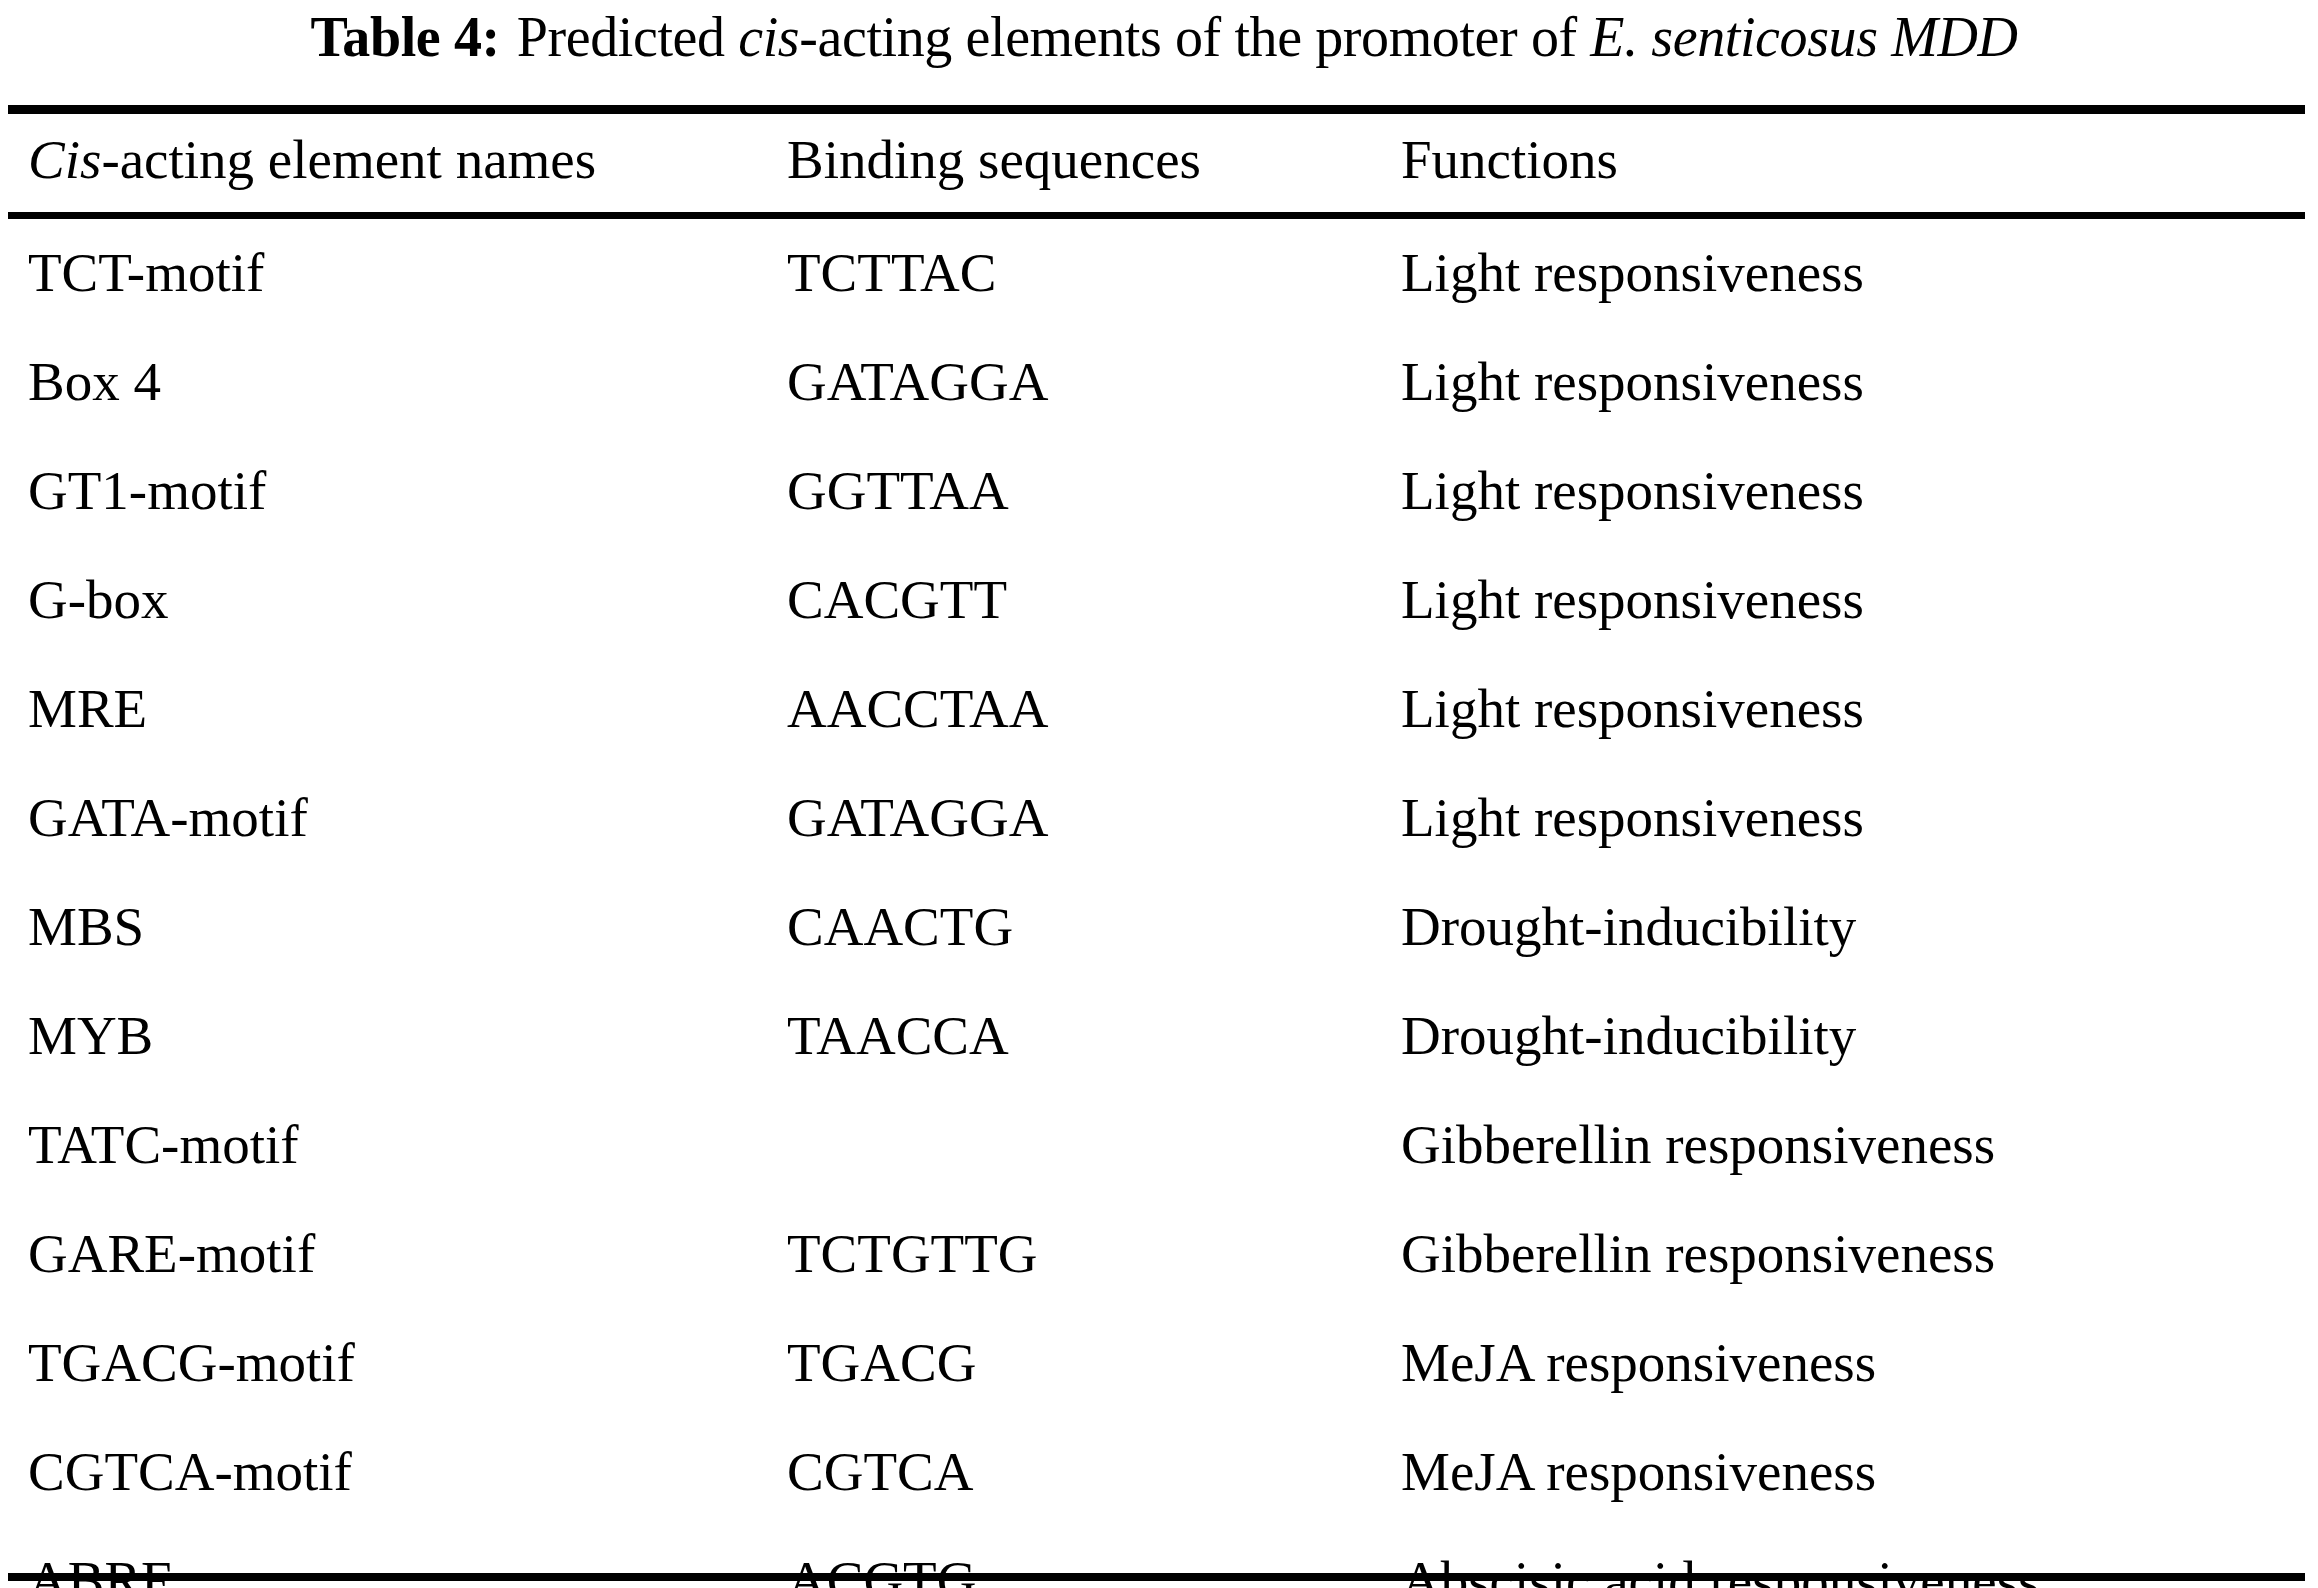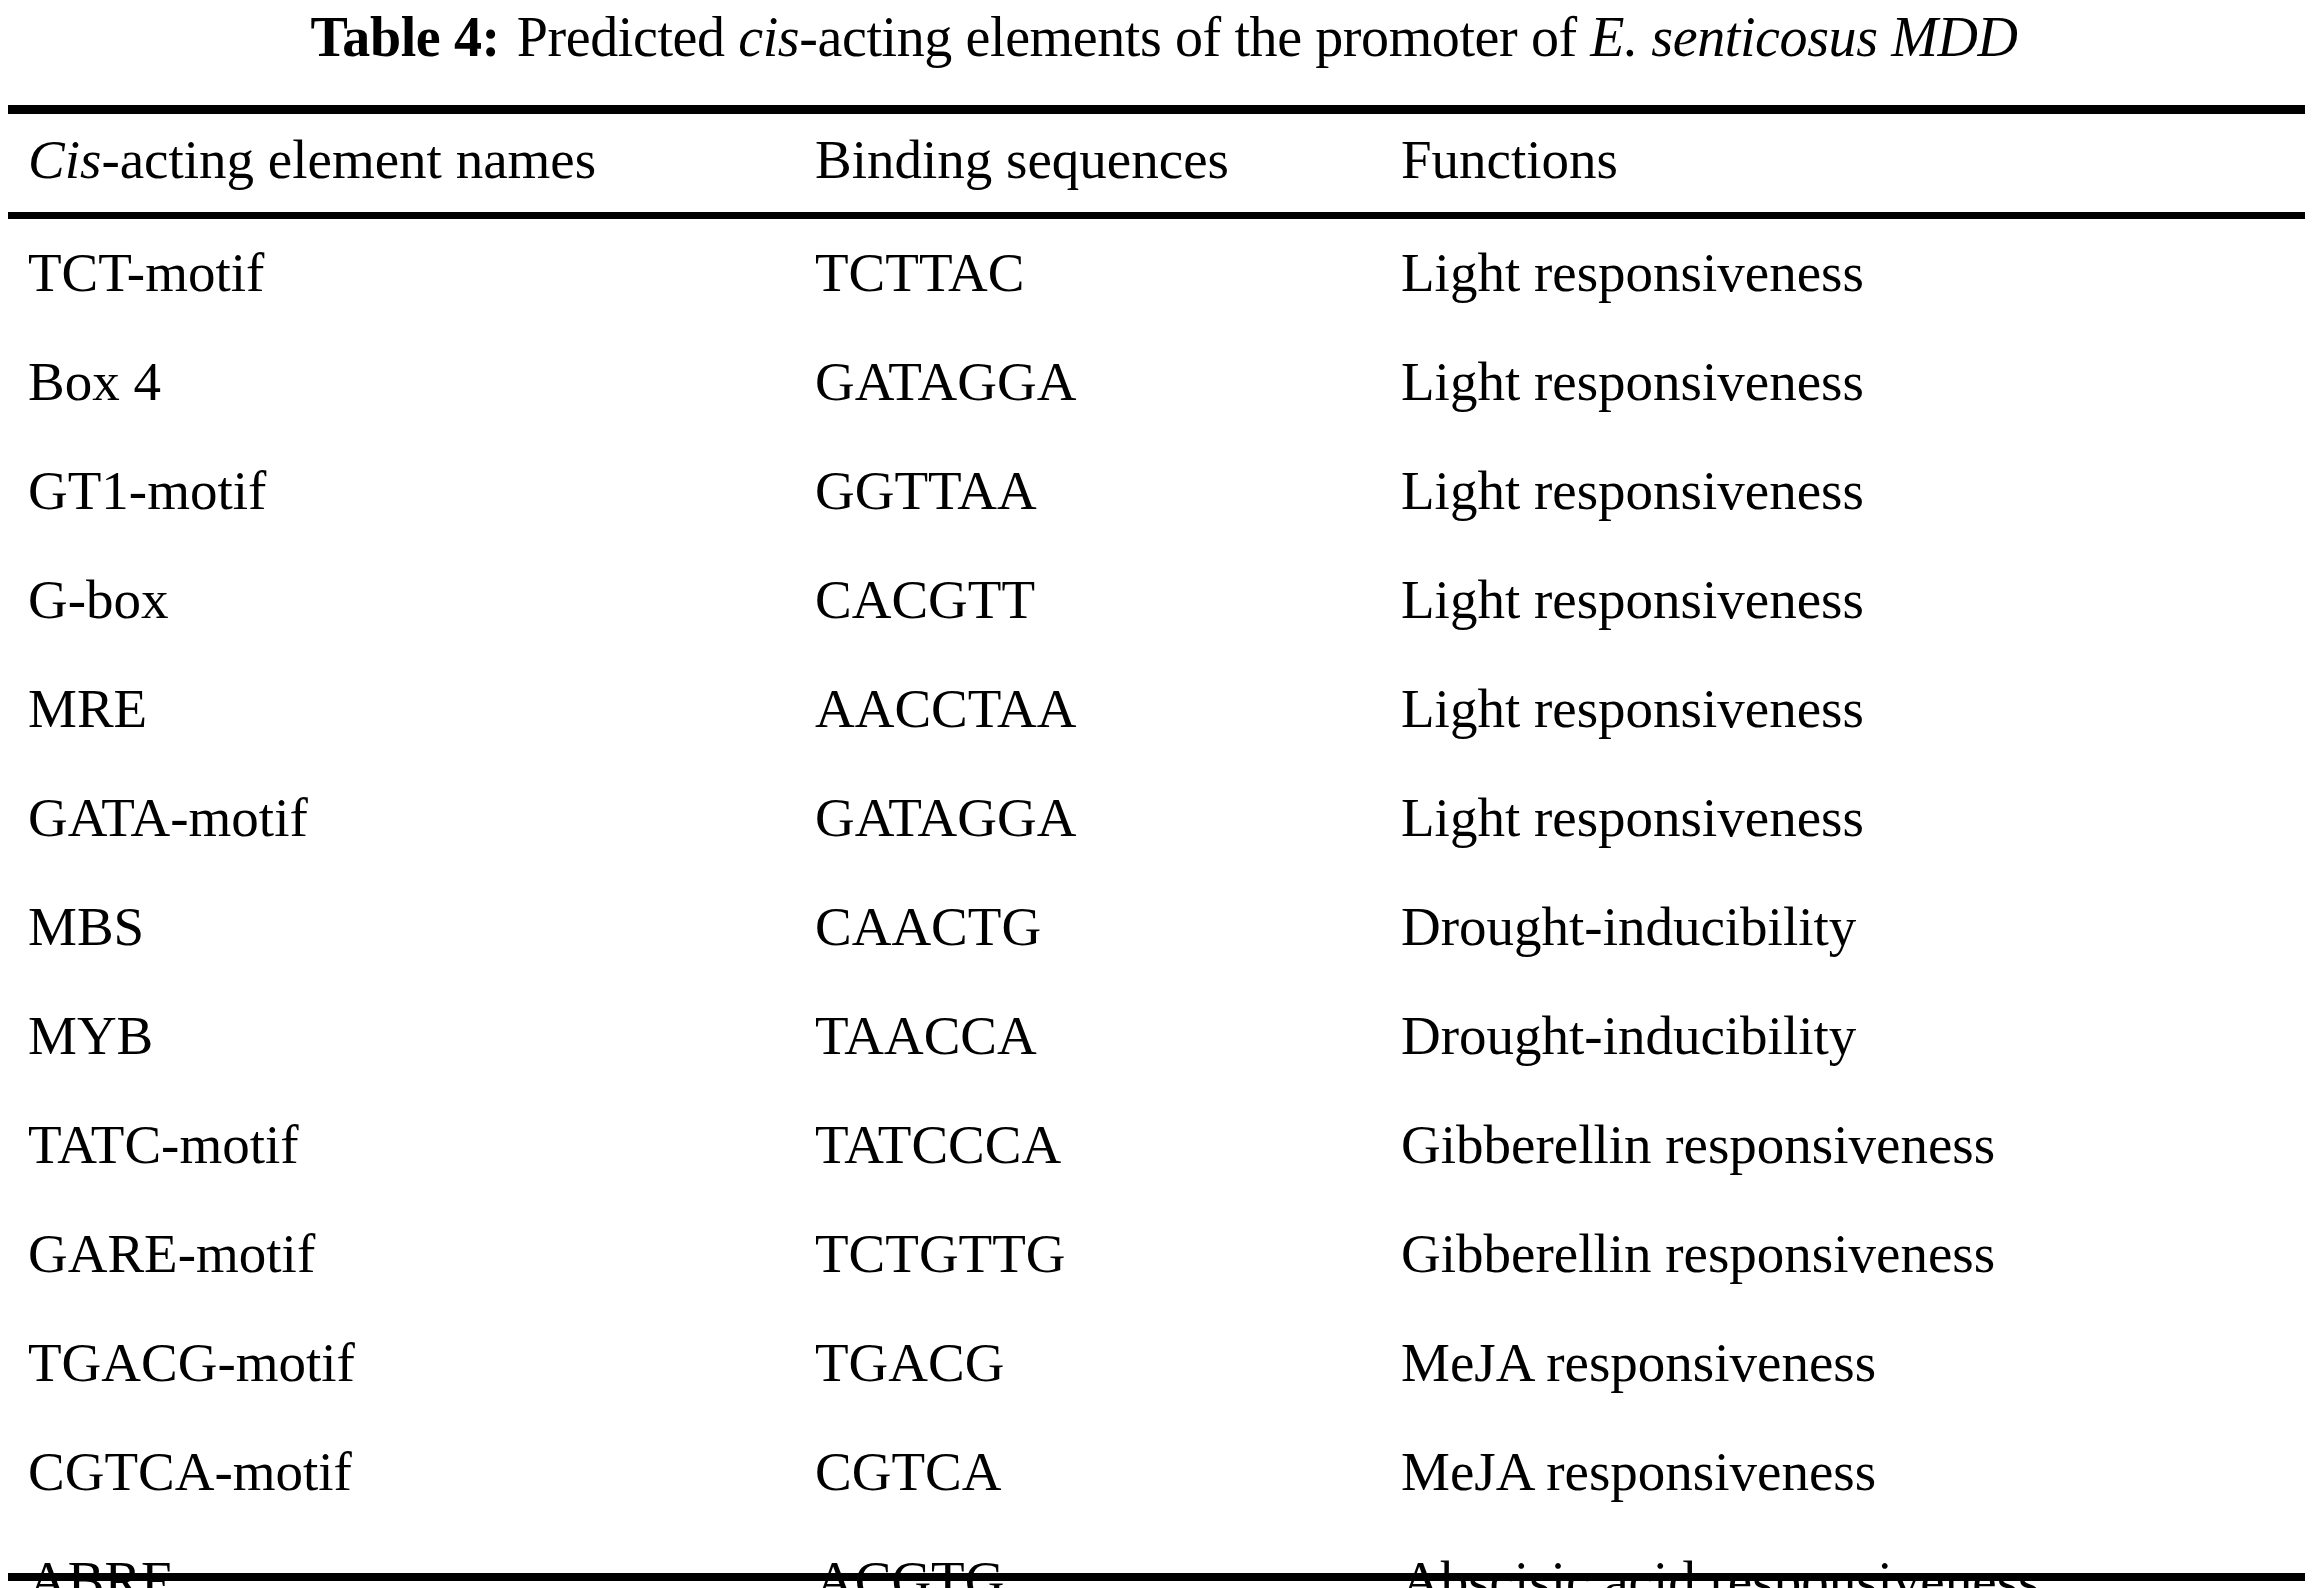--- a/index.html
+++ b/index.html
@@ -75,21 +75,21 @@
   .thead .trow { height: 92px; }
 
   .cell {
     position: absolute;
     top: 0;
     font-size: 55px;
     line-height: 78px;
     white-space: nowrap;
   }
   .col-1 { left: 28px;   width: 780px; }
-  .col-2 { left: 815px; width: 640px;  }
+  .col-2 { left: 787px; width: 640px;  }
   .col-3 { left: 1401px; width: 850px; }
 
   .thead .cell { line-height: 81px; }
   .thead .it { font-style: italic; }
 </style>
 </head>
 <body>
 
 <div class="table-figure">
 
@@ -154,21 +154,20 @@
     </div>
 
     <div class="trow">
       <div class="cell col-1">MYB</div>
       <div class="cell col-2">TAACCA</div>
       <div class="cell col-3">Drought-inducibility</div>
     </div>
 
     <div class="trow">
       <div class="cell col-1">TATC-motif</div>
-      <div class="cell col-2">TATCCCA</div>
       <div class="cell col-3">Gibberellin responsiveness</div>
     </div>
 
     <div class="trow">
       <div class="cell col-1">GARE-motif</div>
       <div class="cell col-2">TCTGTTG</div>
       <div class="cell col-3">Gibberellin responsiveness</div>
     </div>
 
     <div class="trow">

